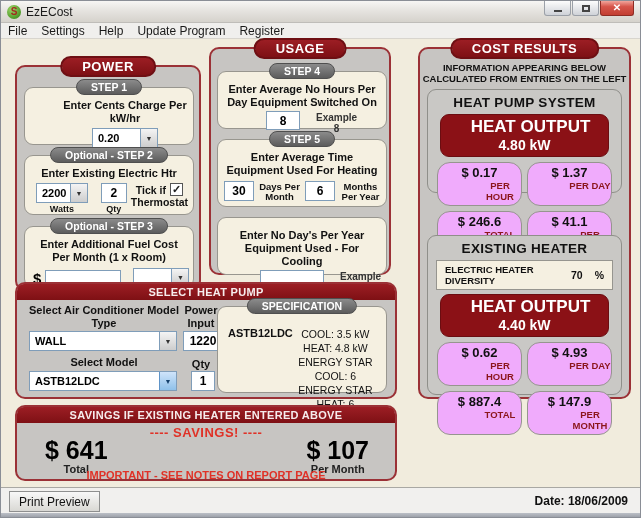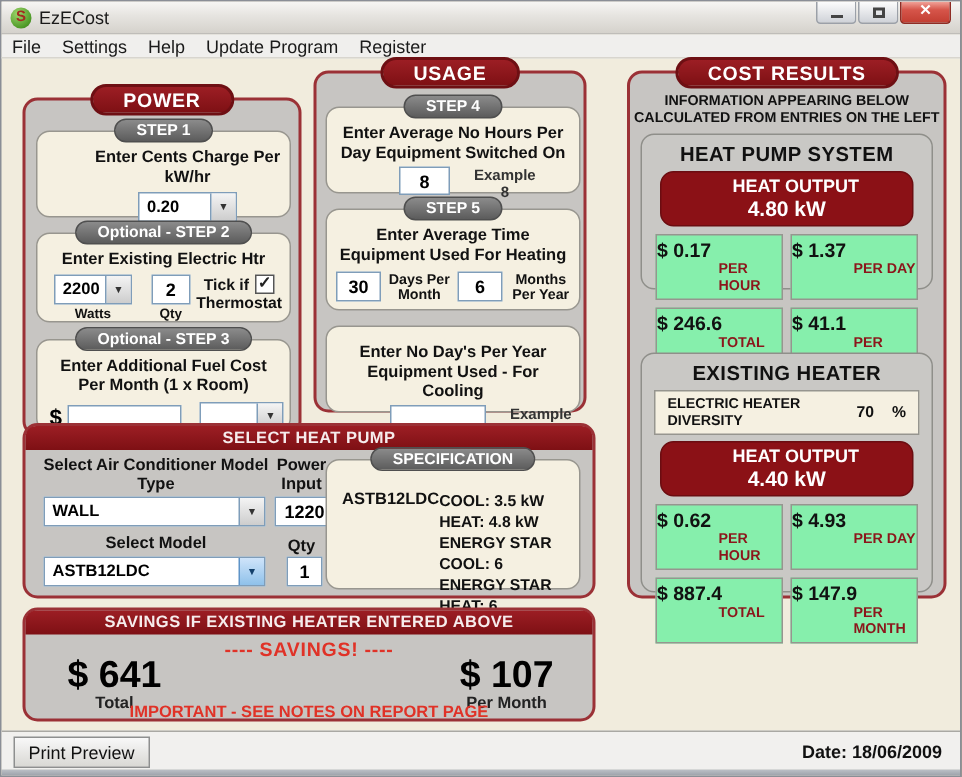--- a/index.html
+++ b/index.html
@@ -93,39 +93,39 @@
   .side-label { font-size:9.5px; font-weight:bold; color:#111; line-height:10px; text-align:center; margin-top:1px; width:52px; }
   .step6-row { display:flex; align-items:flex-start; margin-top:2px; padding-left:42px; }
   
   .cost-panel { left:417px; top:46px; width:213px; height:352px; }
   .info-text { margin-top:13px; text-align:center; font-size:9.5px; font-weight:bold; color:#111; line-height:11px; }
   .sub-panel { position:absolute; background:#C9C8C5; border:1px solid #8F8F8A; border-radius:9px; }
   .sub1 { left:7px; top:40px;  width:195px; height:104px; }
   .sub2 { left:7px; top:186px; width:195px; height:160px; }
   .sub-title { text-align:center; font-size:13.5px; font-weight:bold; color:#111; margin-top:5px; letter-spacing:.3px; }
   .heat-output { margin:4px 12px 0 12px; background:#8B1116; border:1px solid #6B0D11; border-radius:9px; color:#fff; text-align:center; padding:2px 0 3px 0; }
-  .ho-label { font-size:12px; font-weight:bold;padding-left:12px; }
+  .ho-label { font-size:17px; font-weight:bold;padding-left:12px; }
   .ho-value { font-size:14px; font-weight:bold; }
   .card-grid { display:grid; grid-template-columns:1fr 1fr; gap:5px; margin:5px 9px 0 9px; }
-  .card { background:#86efac; border:1px solid #96958F; border-radius:0; text-align:left; padding:2px 0 3px 0; }
+  .card { background:#f0abfc; border:1px solid #96958F; border-radius:13px; text-align:center; padding:2px 0 3px 0; }
   .card-value { font-size:13px; font-weight:bold; color:#111; }
   .card-label { font-size:9.5px; font-weight:bold; color:#8B161B;padding-left:41px; }
   .diversity-box { margin:4px 8px 0 8px; background:#F5F0E1; border:1px solid #96958F; border-radius:0; display:flex; align-items:center; padding:3px 8px; }
   .div-label { flex:1; font-size:9.5px; font-weight:bold; color:#111; }
   .div-value { font-size:10.5px; font-weight:bold; color:#111; margin-right:12px; }
   .div-unit { font-size:10.5px; font-weight:bold; color:#111; }
   
   .shp { position:absolute; left:14px; top:281px; width:382px; height:117px; background:#C7C5C2; border:2px solid #9B3136; border-radius:10px; }
   .bar-header { background:linear-gradient(#9C1E24,#7E1014); color:#F6ECEC; font-size:11px; font-weight:bold; text-align:center; height:16px; line-height:16px; border-radius:7px 7px 0 0; letter-spacing:.3px; }
   .shp-body { position:relative; height:97px; }
   .flabel { position:absolute; font-size:11px; font-weight:bold; color:#111; text-align:center; line-height:13px; }
   .spec-box { position:absolute; left:200px; top:6px; width:170px; height:87px; background:#F5F0E1; border:1px solid #98968F; border-radius:9px; }
   .spec-content { display:flex; padding:20px 8px 0 10px; }
   .spec-model { font-size:11px; font-weight:bold; color:#111; }
-  .spec-lines { flex:1; text-align:left; font-size:10.5px; font-weight:bold; color:#111; line-height:14px; }
+  .spec-lines { flex:1; text-align:center; font-size:10.5px; font-weight:normal; color:#111; line-height:14px; }
   
   .savings { position:absolute; left:14px; top:404px; width:382px; height:76px; background:#C7C5C2; border:2px solid #9B3136; border-radius:10px; }
   .savings-body { position:relative; height:57px; }
   .savings-headline { text-align:center; margin-top:2px; font-size:13px; font-weight:bold; color:#E03227; letter-spacing:.5px; }
   .amount-block { position:absolute; top:12px; text-align:center; }
   .amount-total { left:28px; }
   .amount-month { right:26px; }
   .amount-value { font-size:25px; font-weight:bold; color:#000; line-height:26px; }
   .amount-label { font-size:11px; font-weight:bold; color:#222; }
   .savings-note { position:absolute; bottom:1px; width:100%; text-align:center; font-size:11px; font-weight:bold; color:#E03227; }

